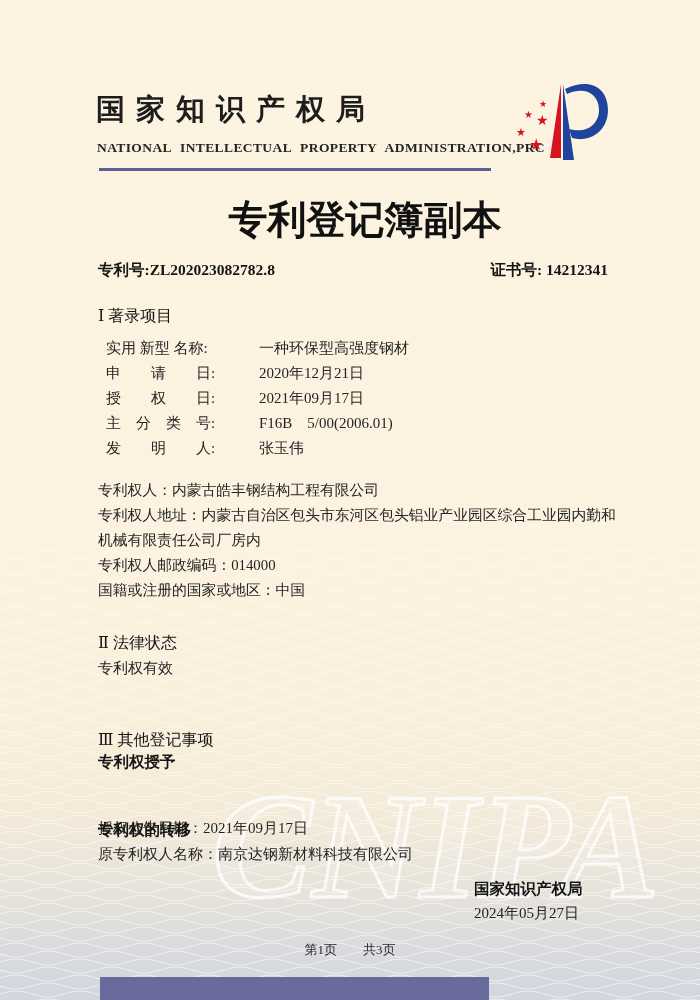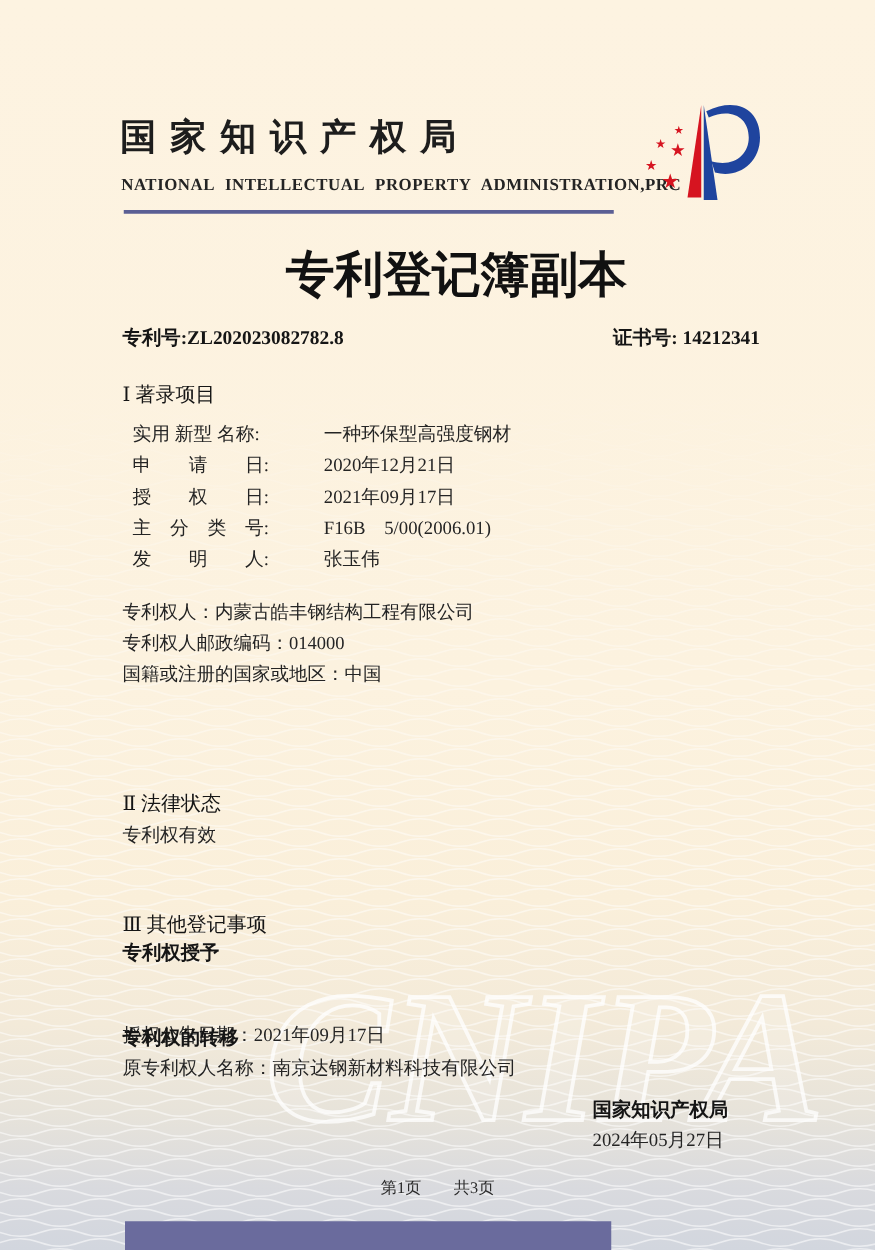--- a/index.html
+++ b/index.html
@@ -228,20 +228,21 @@
         <span class="f-value">F16B    5/00(2006.01)</span>
       </div>
       <div class="b-row">
         <span class="f-label">发　　明　　人:</span>
         <span class="f-value">张玉伟</span>
       </div>
     </div>
 
     <div class="owner-block">
       <div>专利权人：内蒙古皓丰钢结构工程有限公司</div>
+      <div>专利权人地址：内蒙古自治区包头市东河区包头铝业产业园区综合工业园内勤和机械有限责任公司厂房内</div>
       <div>专利权人邮政编码：014000</div>
       <div>国籍或注册的国家或地区：中国</div>
     </div>
 
     <div class="sec-h sec2-h">Ⅱ 法律状态</div>
     <div class="plain-line legal-status">专利权有效</div>
 
     <div class="sec-h sec3-h">Ⅲ 其他登记事项</div>
 
     <div class="sub-h grant-h">专利权授予</div>

